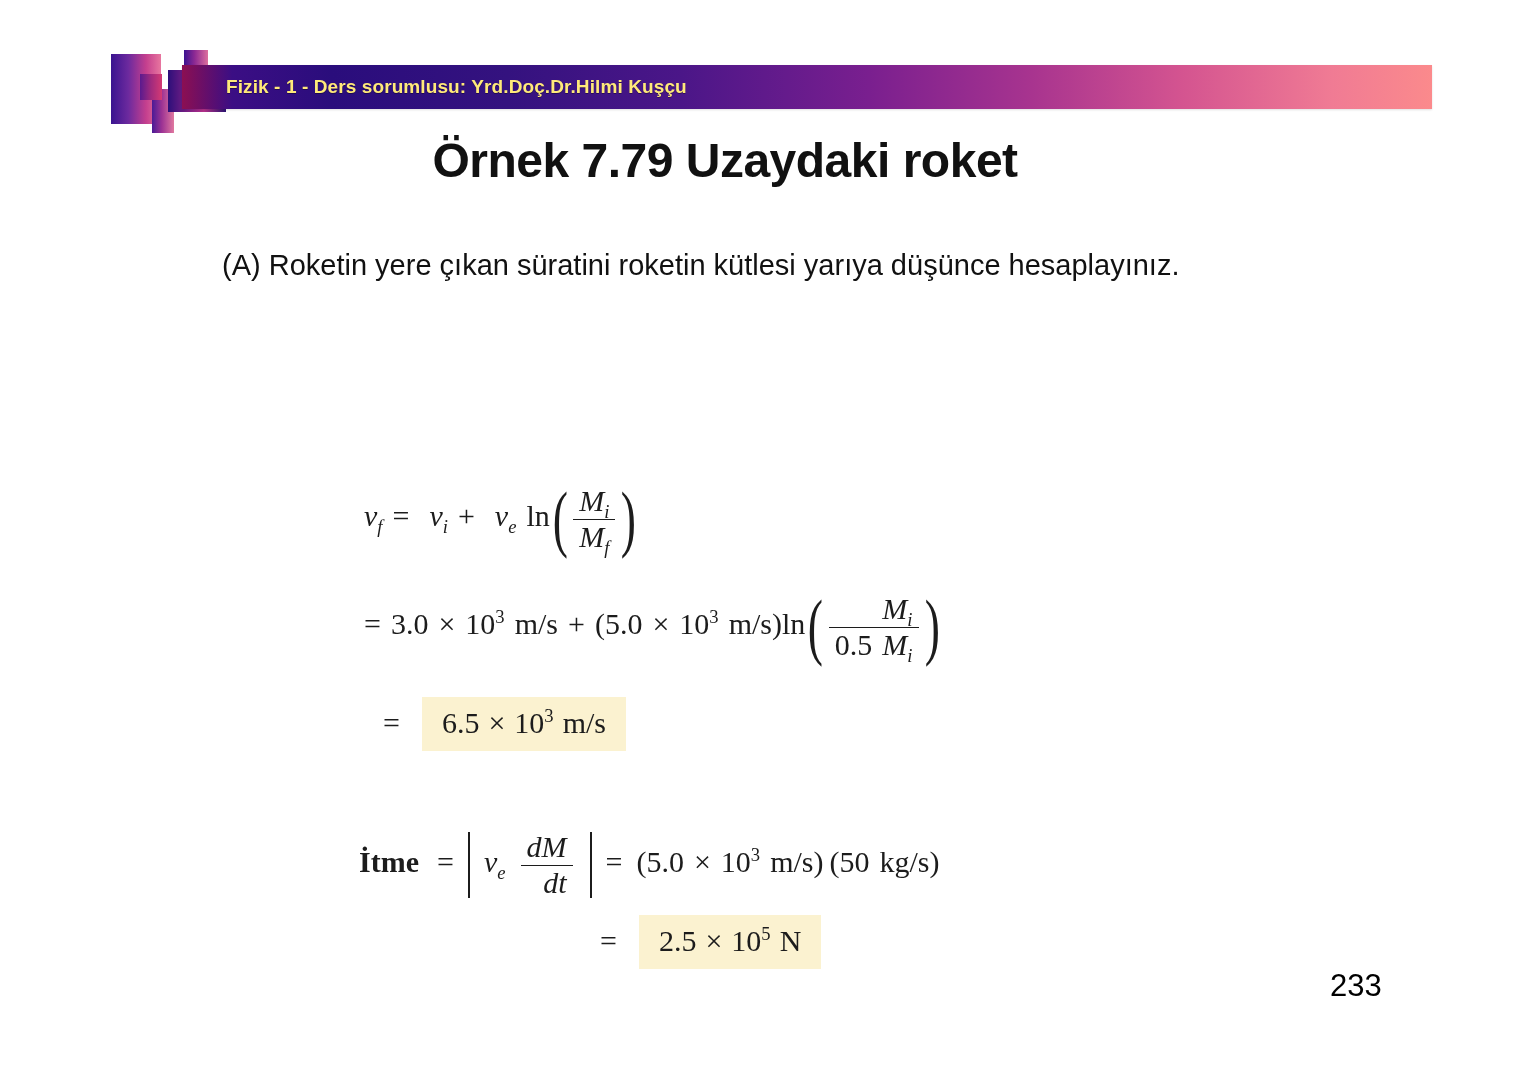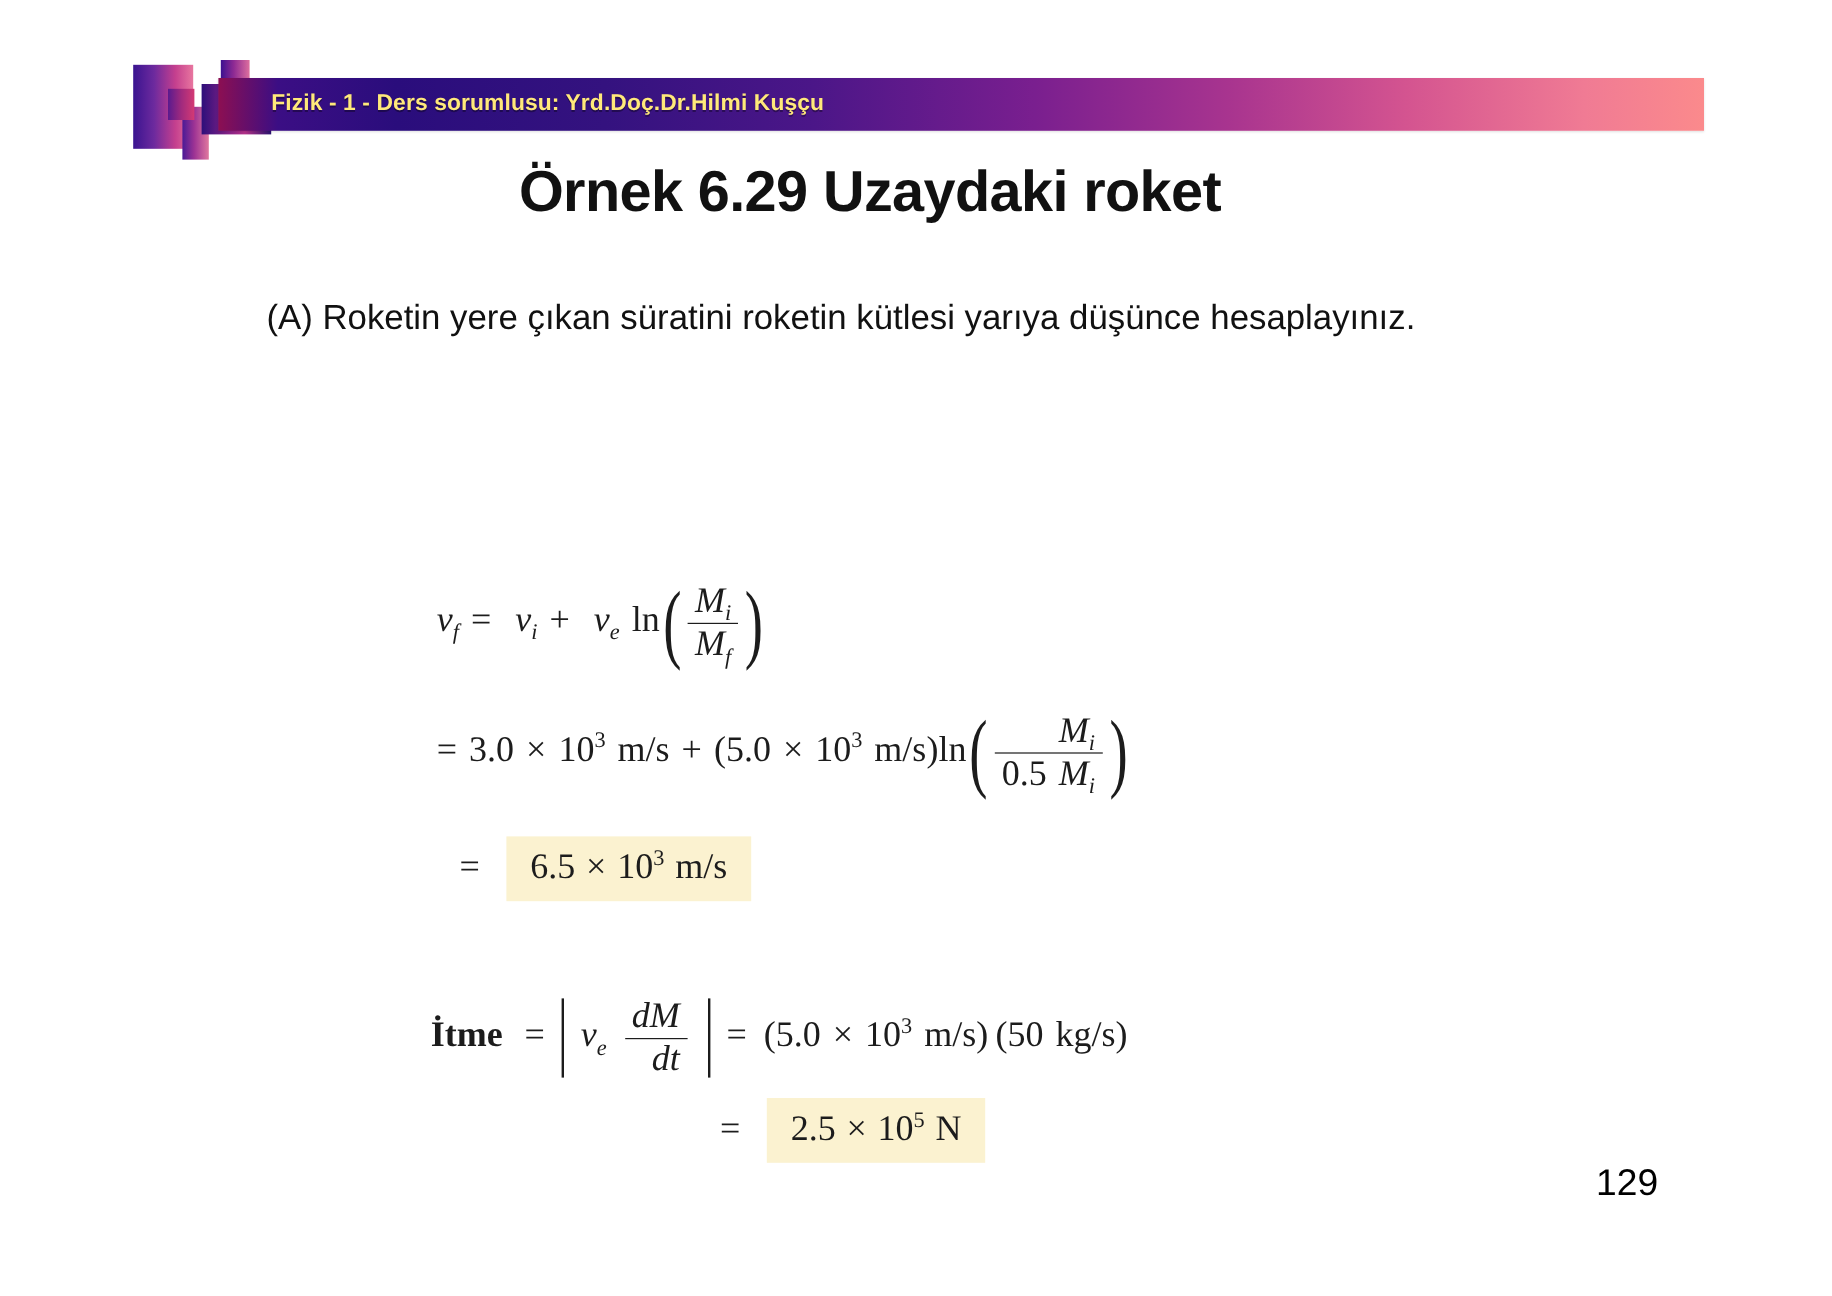--- a/index.html
+++ b/index.html
@@ -66,20 +66,21 @@
        #3b0e84 4%,
        #2a0d7c 12%,
        #34127f 26%,
        #4b1688 40%,
        #7a1f8f 55%,
        #a8348f 68%,
        #d45490 80%,
        #f07b94 92%,
        #fb8a8c 100%);
     box-shadow: 0 1px 2px rgba(0,0,0,0.12);
+    padding-left: 12px;
   }
   #banner-title {
     position: absolute;
     left: 44px;
     top: 50%;
     transform: translateY(-50%);
     font-size: 19px;
     font-weight: bold;
     color: #ffe97a;
     white-space: nowrap;
@@ -183,21 +184,21 @@
   <div class="deco-block deco-b"></div>
   <div class="deco-block deco-c"></div>
   <div class="deco-block deco-d"></div>
   <div class="deco-a-inner"></div>
 
   <div id="banner-bar">
     <div id="banner-title">Fizik - 1 - Ders sorumlusu: Yrd.Doç.Dr.Hilmi Kuşçu</div>
   </div>
 </div>
 
-<div id="slide-title">Örnek 6.29 Uzaydaki roket</div>
+<div id="slide-title">Örnek 7.79 Uzaydaki roket</div>
 
 <div id="body-text">
 
   <p class="item">(A) Roketin yere çıkan süratini roketin kütlesi yarıya düşünce hesaplayınız.</p>
 </div>
 
 <div class="math" id="eq1">
   <span class="mi">v</span><span class="msub">f</span><span class="sp"></span><span class="mrm">=</span><span class="sp"></span><span class="sp"></span><span class="mi">v</span><span class="msub">i</span><span class="sp"></span><span class="mrm">+</span><span class="sp"></span><span class="sp"></span><span class="mi">v</span><span class="msub">e</span><span class="sp"></span><span class="mrm">ln</span><span class="paren">(</span><span class="frac"><span class="num"><span class="mi">M</span><span class="msub">i</span></span><span class="den"><span class="mi">M</span><span class="msub">f</span></span></span><span class="paren">)</span>
 </div>
 
@@ -210,13 +211,13 @@
 </div>
 
 <div class="math" id="eq4">
   <span class="mrm" style="font-weight:bold;">İtme</span><span class="sp" style="display:inline-block;width:18px;"></span><span class="mrm">=</span><span class="vbar"></span><span class="mi">v</span><span class="msub">e</span><span class="sp" style="display:inline-block;width:12px;"></span><span class="frac"><span class="num mi">dM</span><span class="den mi">dt</span></span><span class="vbar"></span><span class="mrm">=</span><span class="sp" style="display:inline-block;width:14px;"></span><span class="mrm">(</span><span class="mrm">5.0</span><span class="sp"></span><span class="mrm">×</span><span class="sp"></span><span class="mrm">10</span><span class="msup mrm">3</span><span class="sp"></span><span class="mrm">m/s</span><span class="mrm">)</span><span class="sp" style="display:inline-block;width:6px;"></span><span class="mrm">(</span><span class="mrm">50</span><span class="sp"></span><span class="mrm">kg/s</span><span class="mrm">)</span>
 </div>
 
 <div class="math" id="eq5">
   <span class="mrm">=</span><span class="sp" style="display:inline-block;width:22px;"></span><span class="hl"><span class="mrm">2.5</span><span class="sp" style="display:inline-block;width:9px;"></span><span class="mrm">×</span><span class="sp" style="display:inline-block;width:9px;"></span><span class="mrm">10</span><span class="msup mrm">5</span><span class="sp" style="display:inline-block;width:9px;"></span><span class="mrm">N</span></span>
 </div>
 
-<div id="page-number">129</div>
+<div id="page-number">233</div>
 
 </body></html>

